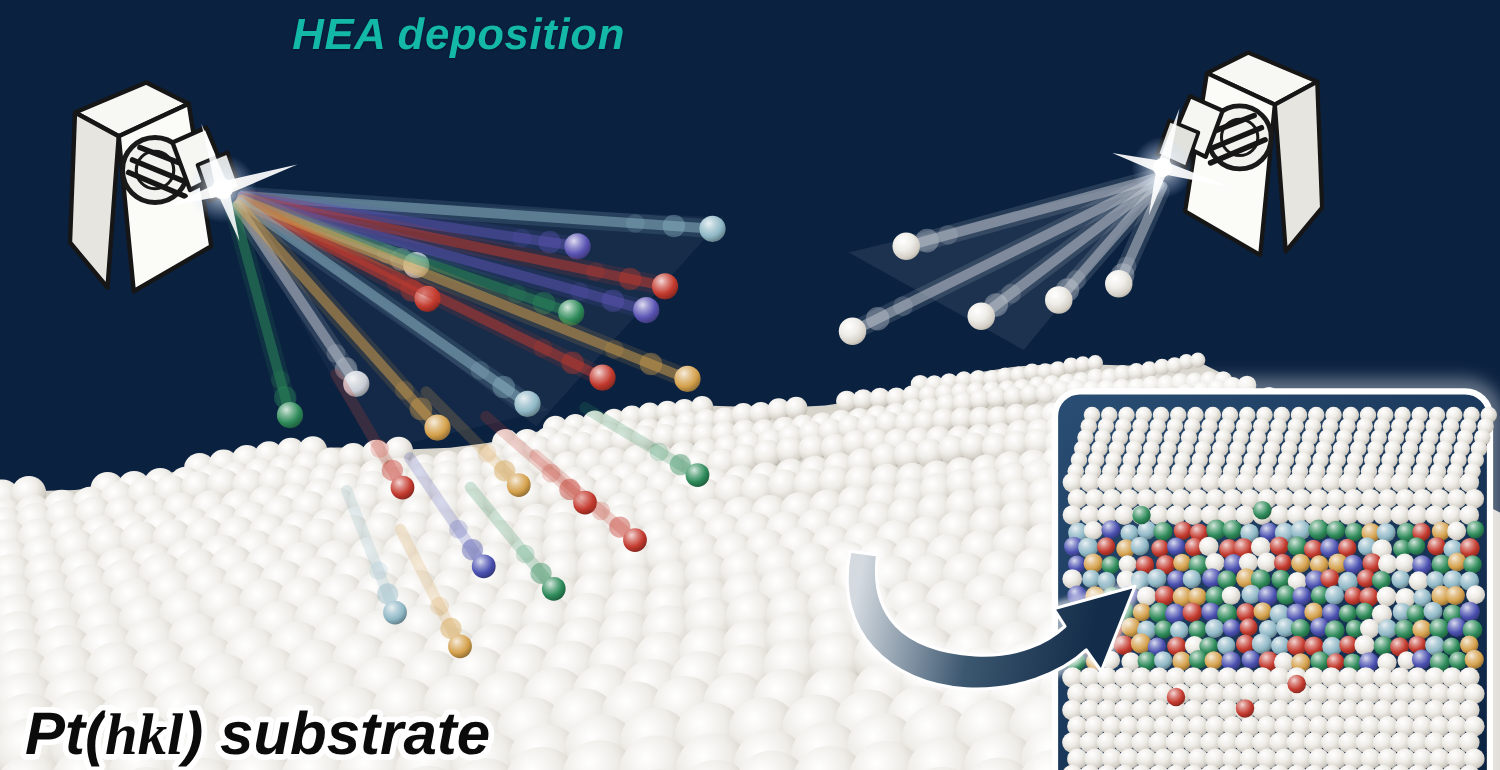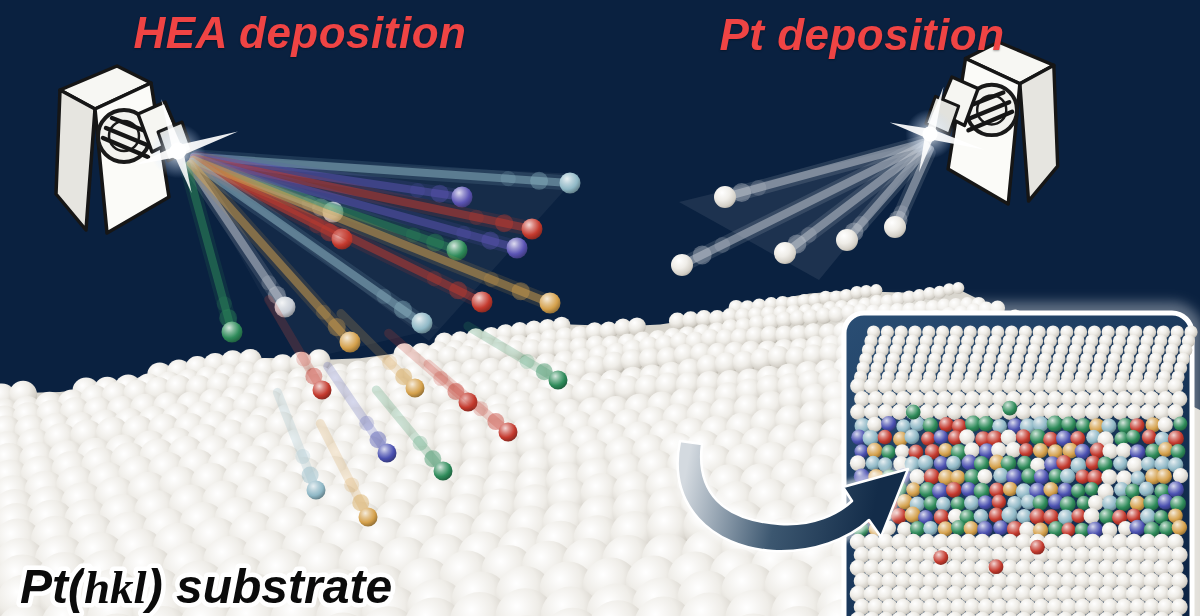--- a/index.html
+++ b/index.html
@@ -1,20 +1,20 @@
 <!DOCTYPE html>
 <html><head>
 <meta charset="utf-8">
 <style>
   html,body{margin:0;padding:0;background:#000;}
   #stage{position:relative;width:1200px;height:616px;overflow:hidden;background:#0A2140;
          font-family:"Liberation Sans",sans-serif;}
   #scene{position:absolute;left:0;top:0;}
-  .title{position:absolute;color:#ef4444;font-weight:bold;font-style:italic;
-         font-size:44px;line-height:1.24;text-align:center;letter-spacing:.5px;
+  .title{position:absolute;color:#14b8a6;font-weight:bold;font-style:italic;
+         font-size:35px;line-height:1.24;text-align:right;letter-spacing:.5px;
          text-shadow:0 1px 2px rgba(0,0,0,.35);white-space:nowrap;}
   #hea-title{left:100px;top:6px;width:400px;}
   #pt-title{left:712px;top:8px;width:300px;}
 </style>
 </head>
 <body>
 
 <div id="stage">
   <svg id="scene" width="1200" height="616" viewBox="0 0 1200 616">
     <defs id="defs">
@@ -1667,16 +1667,13 @@
     </g>
 
     <text x="20" y="603" font-size="48" font-weight="bold" font-style="italic" fill="#0B0B0B" stroke="#FFFFFF" stroke-width="9" stroke-linejoin="round" paint-order="stroke" font-family="Liberation Sans, sans-serif">
       <tspan>Pt(</tspan><tspan font-family="Liberation Serif, serif" font-size="47">hkl</tspan><tspan>) substrate</tspan>
     </text>
   </svg>
 
   <div class="title" id="hea-title">
     <div>HEA deposition</div>
   </div>
-  <div class="title" id="pt-title">
-    <div>Pt deposition</div>
-  </div>
 </div>
 
 </body></html>

